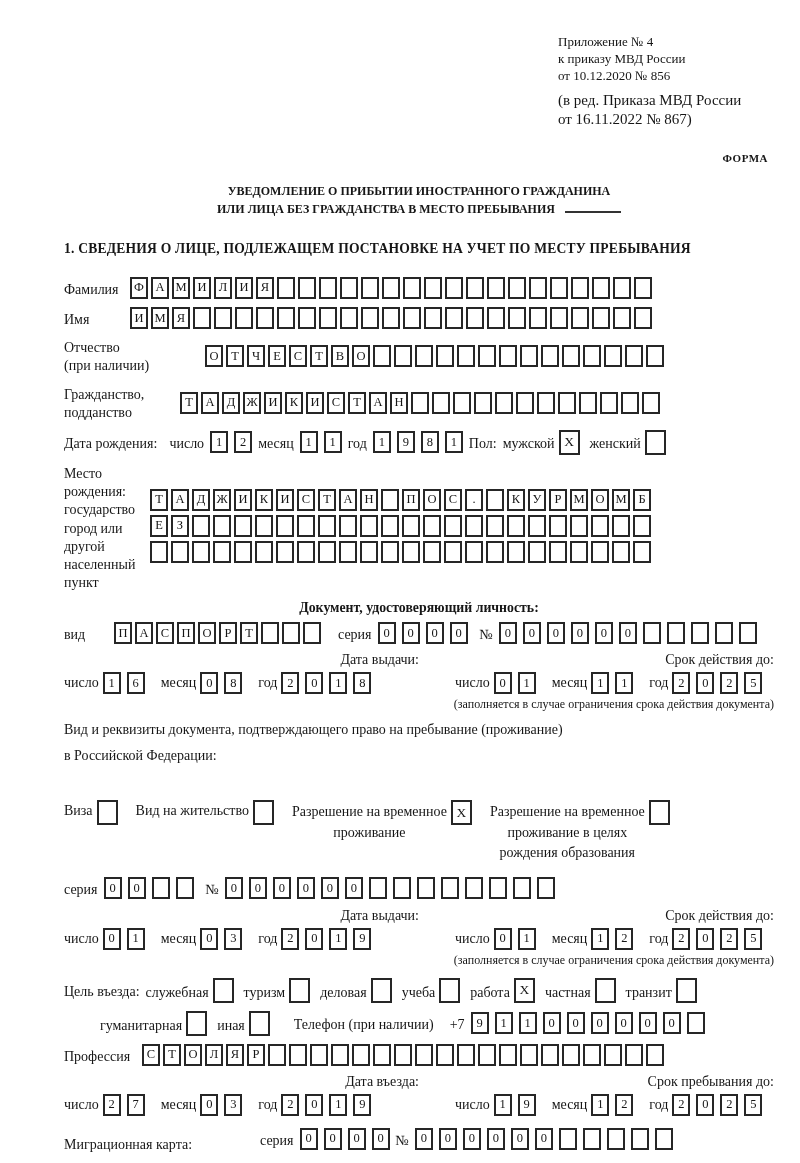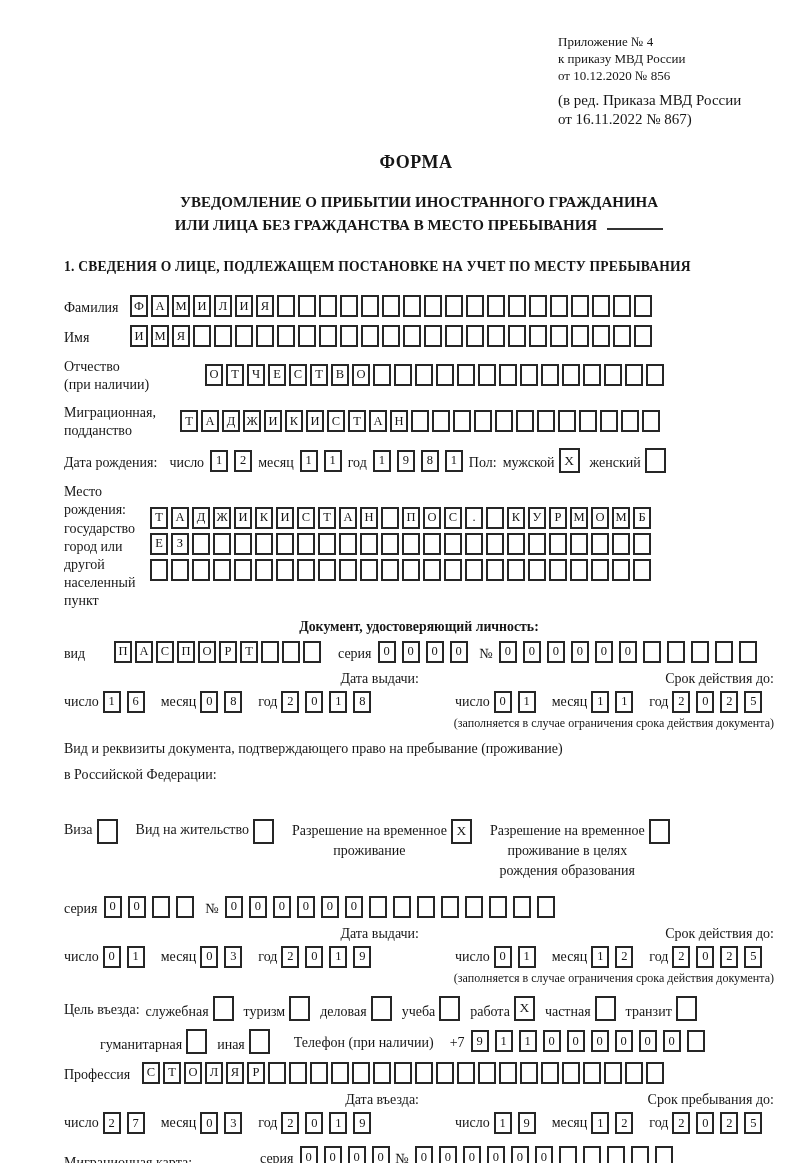--- a/index.html
+++ b/index.html
@@ -9,23 +9,23 @@
     width:800px; height:1163px; overflow:hidden;
     color:#161616;
     font-family:"Liberation Serif","DejaVu Serif",serif;
     font-size:14px;
   }
   .page { padding:34px 26px 0 64px; }
 
   
   .hdr { margin-left:auto; width:216px; font-size:13px; line-height:1.3; }
   .hdr .rev { margin-top:6px; font-size:15px; }
-  .form-word { text-align:center; font-weight:bold; font-size:18px; margin:22px 6px 18px 0; letter-spacing:.5px; }
-
-  .title { text-align:center; font-weight:bold; font-size:15px; line-height:1.55; margin-bottom:22px; }
+  .form-word { text-align:right; font-weight:bold; font-size:11px; margin:22px 6px 18px 0; letter-spacing:.5px; }
+
+  .title { text-align:center; font-weight:bold; font-size:12px; line-height:1.55; margin-bottom:22px; }
   .title .uline { display:inline-block; width:56px; border-bottom:2px solid #333; margin-left:10px; }
 
   .sec-head { font-weight:bold; font-size:13.6px; margin-bottom:20px; letter-spacing:.2px; }
 
   
   .row { display:flex; align-items:center; margin-bottom:8px; }
   .row.ai-c { align-items:center; }
   .lab { line-height:1.3; padding-top:4px; flex:0 0 auto; }
   .lab.multi { padding-top:2px; }
   .w66 { width:66px; } .w140 { width:141px; } .w116 { width:116px; }
@@ -187,21 +187,21 @@
         <span class="cell"></span>
         <span class="cell"></span>
         <span class="cell"></span>
         <span class="cell"></span>
         <span class="cell"></span>
       </div>
   </div>
 
   <div class="row">
     <div class="lab multi w116">
-      <div>Миграционная,</div>
+      <div>Гражданство,</div>
       <div>подданство</div>
     </div>
     <div class="cellrow">
         <span class="cell">Т</span>
         <span class="cell">А</span>
         <span class="cell">Д</span>
         <span class="cell">Ж</span>
         <span class="cell">И</span>
         <span class="cell">К</span>
         <span class="cell">И</span>

